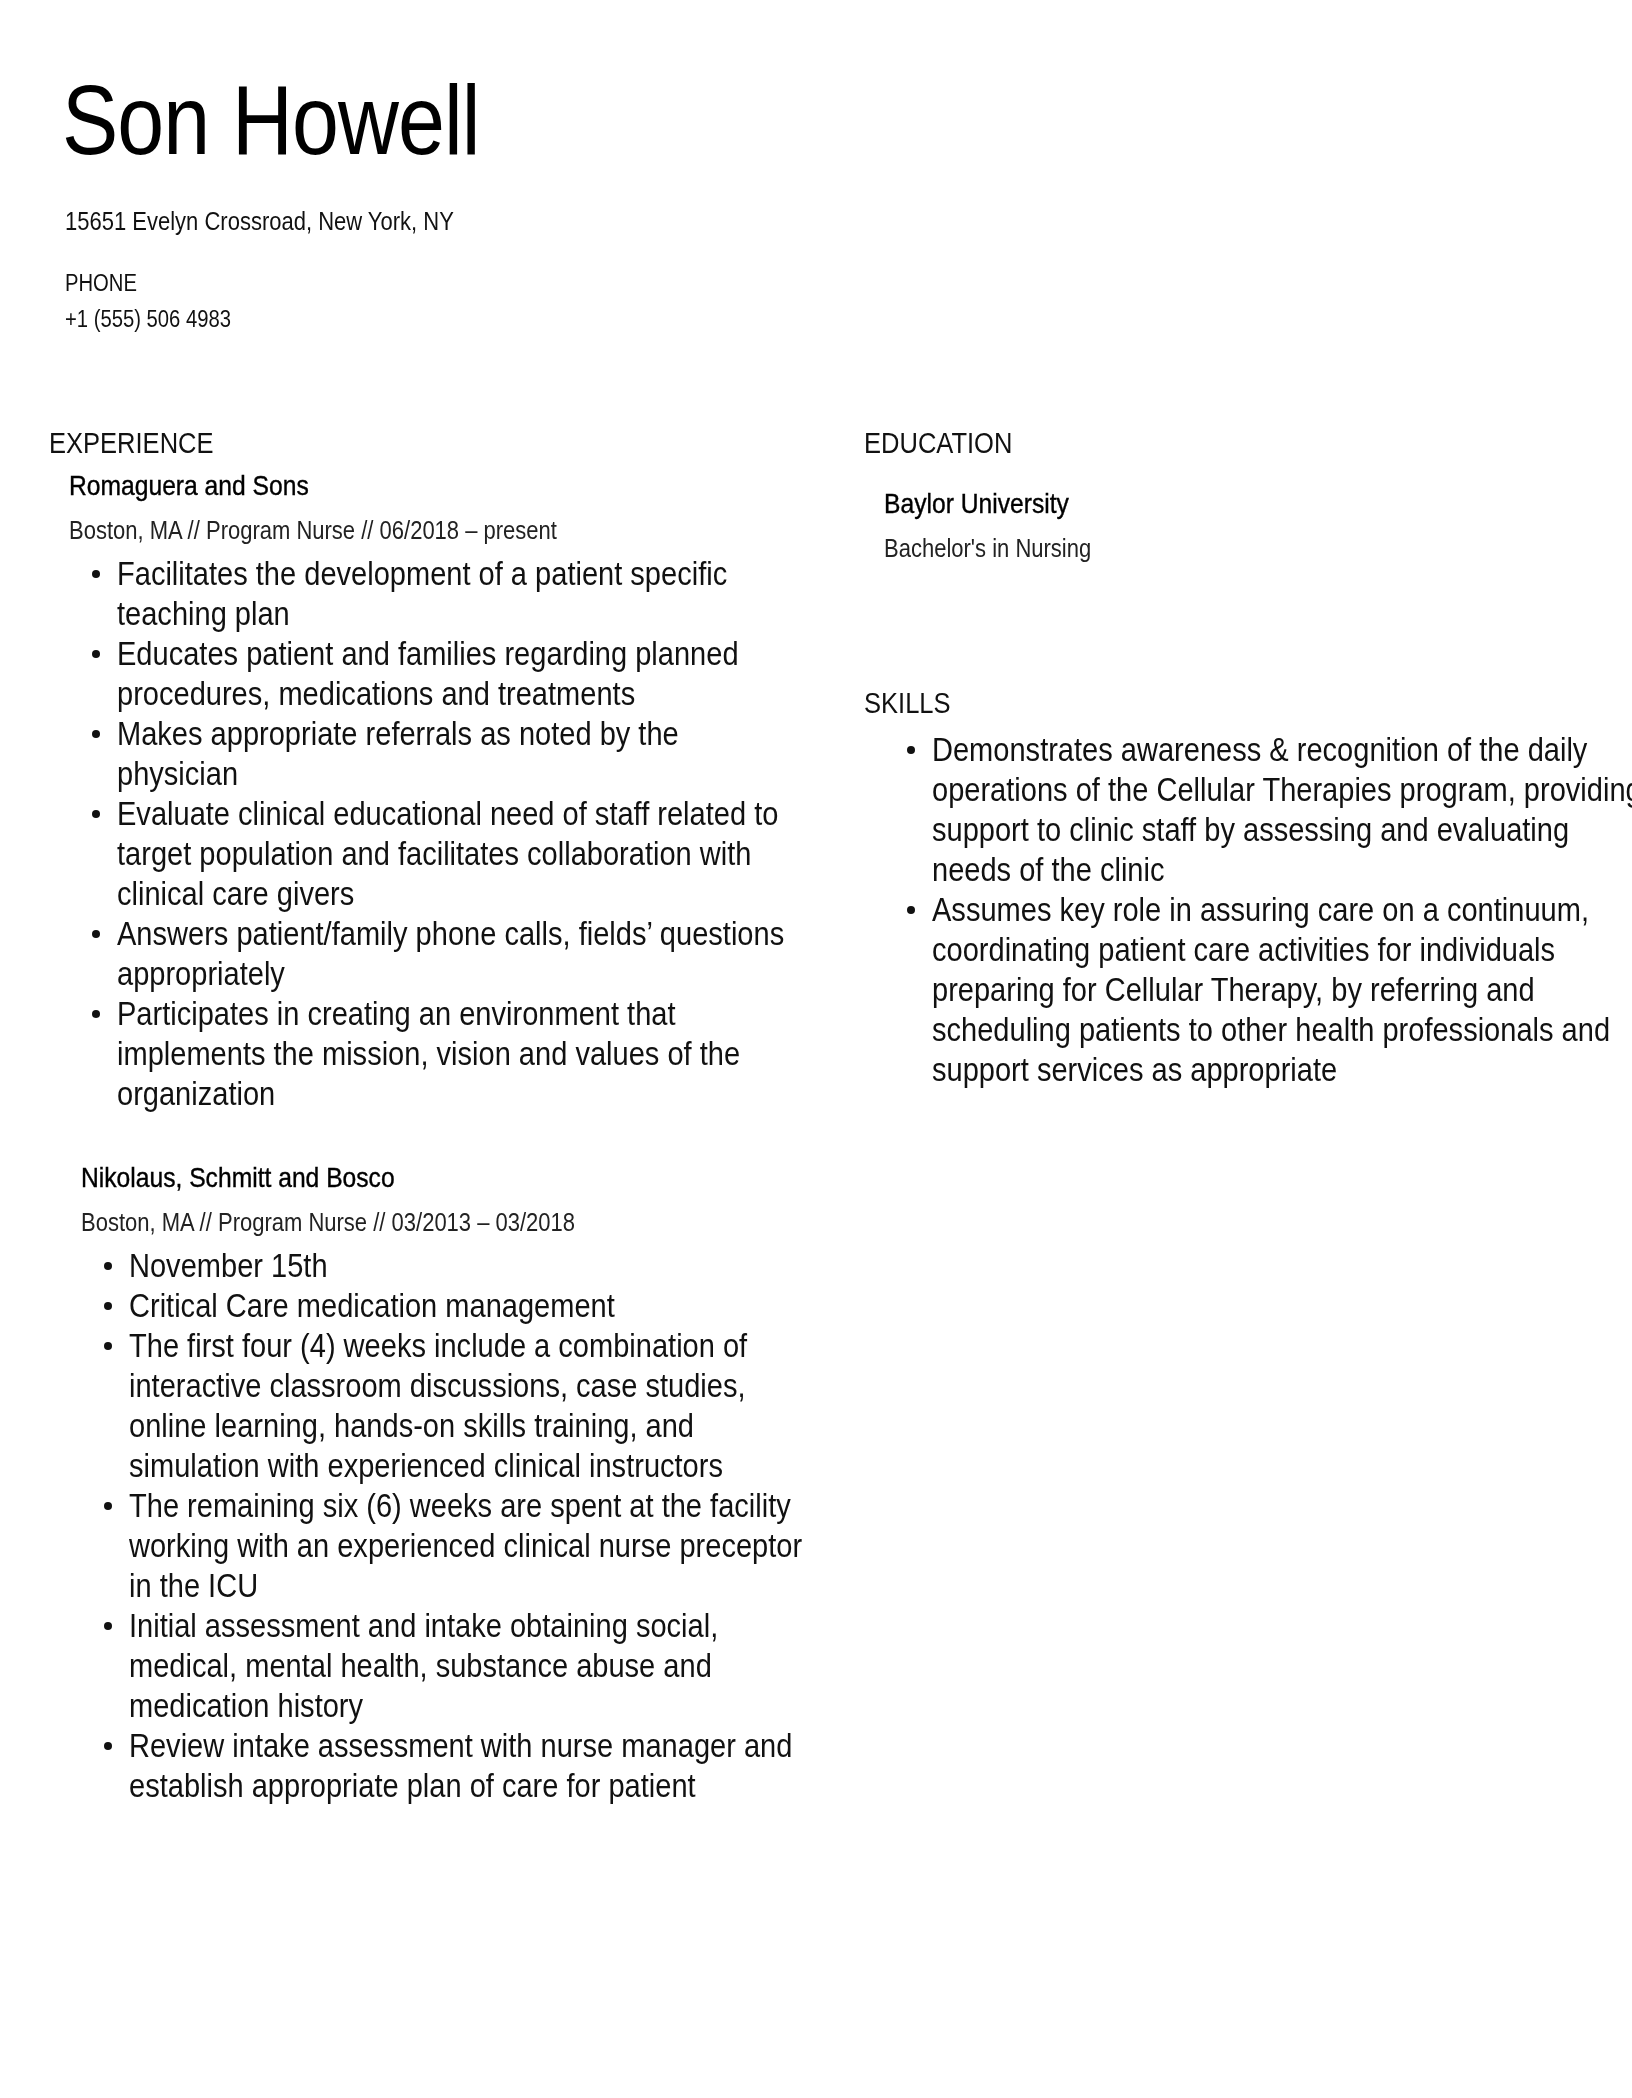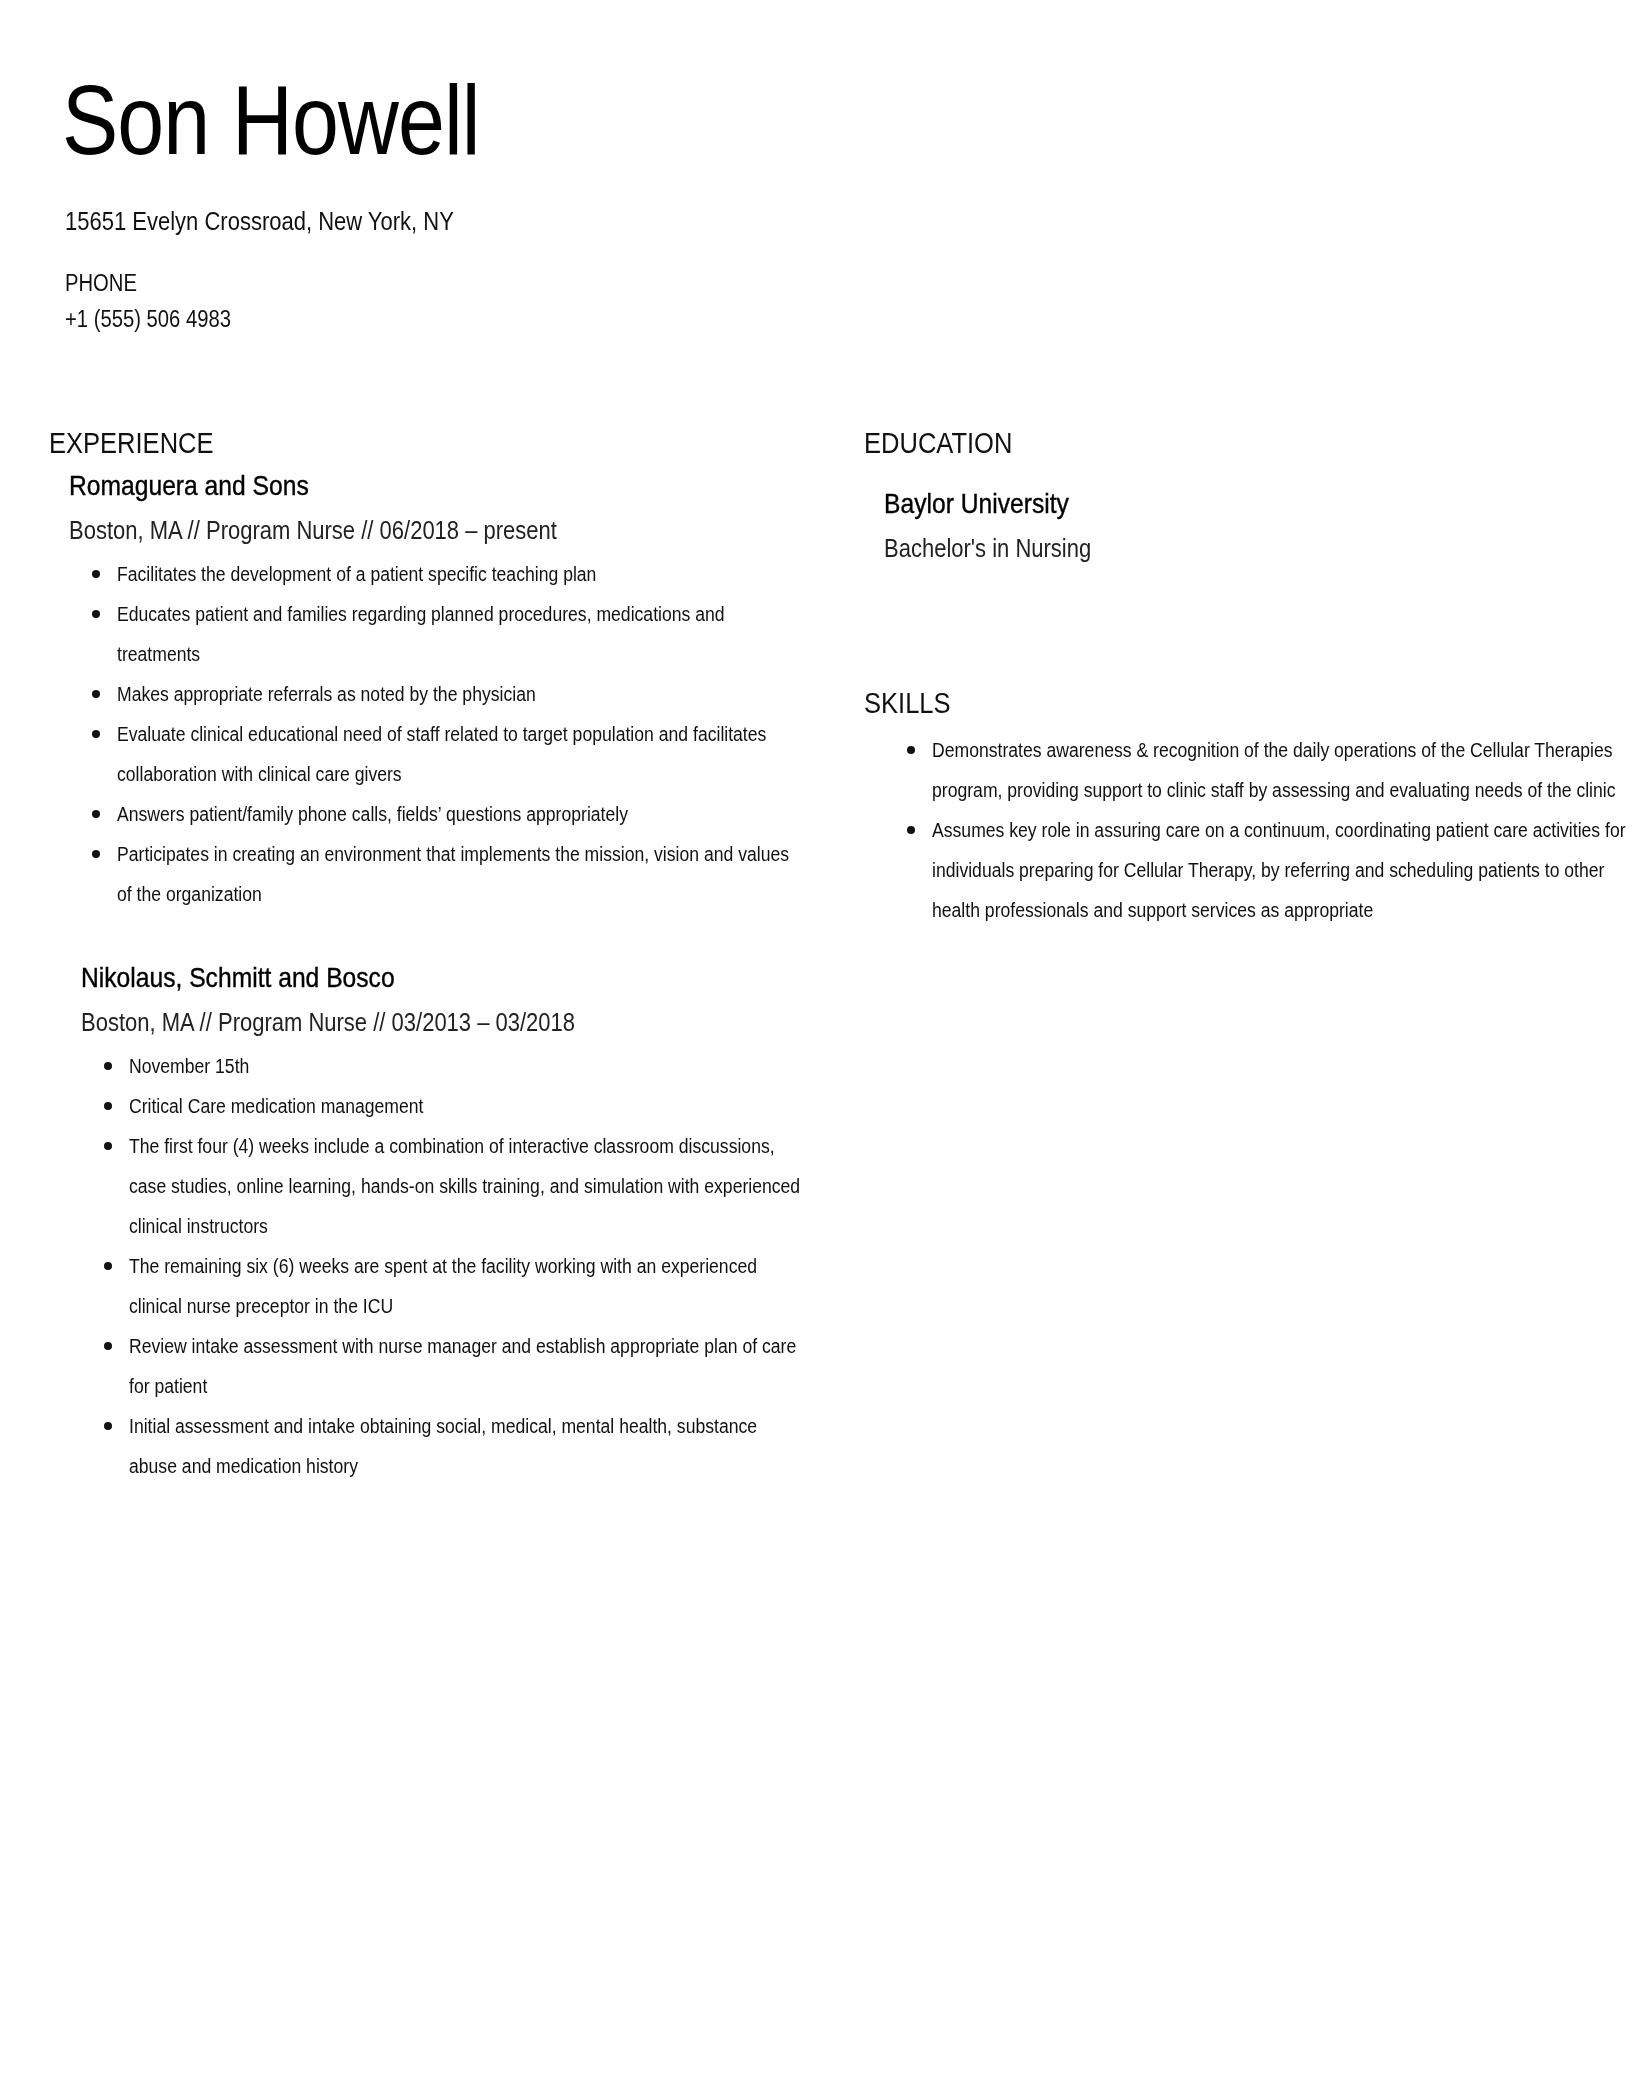--- a/index.html
+++ b/index.html
@@ -63,21 +63,21 @@
     white-space: nowrap; color: #222;
     margin-top: 4px;
   }
   ul.bullets {
     list-style: none; margin: 4px 0 0 0; padding: 0;
   }
   ul.bullets li {
     position: relative;
     padding-left: 48px;
     font-family: "Liberation Sans", sans-serif;
-    font-size: 20px; line-height: 40px;
+    font-size: 33px; line-height: 40px;
     color: #111;
   }
   ul.bullets li .txt {
     display: block;
     width: 750px;
     transform: scaleX(0.88); transform-origin: left top;
   }
   ul.bullets li .dot {
     position: absolute; left: 23px; top: 16px;
     width: 8px; height: 8px; border-radius: 50%;
@@ -144,25 +144,25 @@
       <li>
           <span class="dot"></span>
           <span class="txt" style="width: 772.727px;">The first four (4) weeks include a combination of interactive classroom discussions, case studies, online learning, hands-on skills training, and simulation with experienced clinical instructors</span>
         </li>
       <li>
           <span class="dot"></span>
           <span class="txt" style="width: 772.727px;">The remaining six (6) weeks are spent at the facility working with an experienced clinical nurse preceptor in the ICU</span>
         </li>
       <li>
           <span class="dot"></span>
-          <span class="txt" style="width: 772.727px;">Review intake assessment with nurse manager and establish appropriate plan of care for patient</span>
+          <span class="txt" style="width: 772.727px;">Initial assessment and intake obtaining social, medical, mental health, substance abuse and medication history</span>
         </li>
       <li>
           <span class="dot"></span>
-          <span class="txt" style="width: 772.727px;">Initial assessment and intake obtaining social, medical, mental health, substance abuse and medication history</span>
+          <span class="txt" style="width: 772.727px;">Review intake assessment with nurse manager and establish appropriate plan of care for patient</span>
         </li>
     </ul>
   </div>
 </div>
 
 <div class="col col-right">
   <h2 class="section-title">EDUCATION</h2>
   <div class="entry" style="margin-top:18px;">
     <div class="entry-title">Baylor University</div>
     <div class="entry-sub">Bachelor's in Nursing</div>

